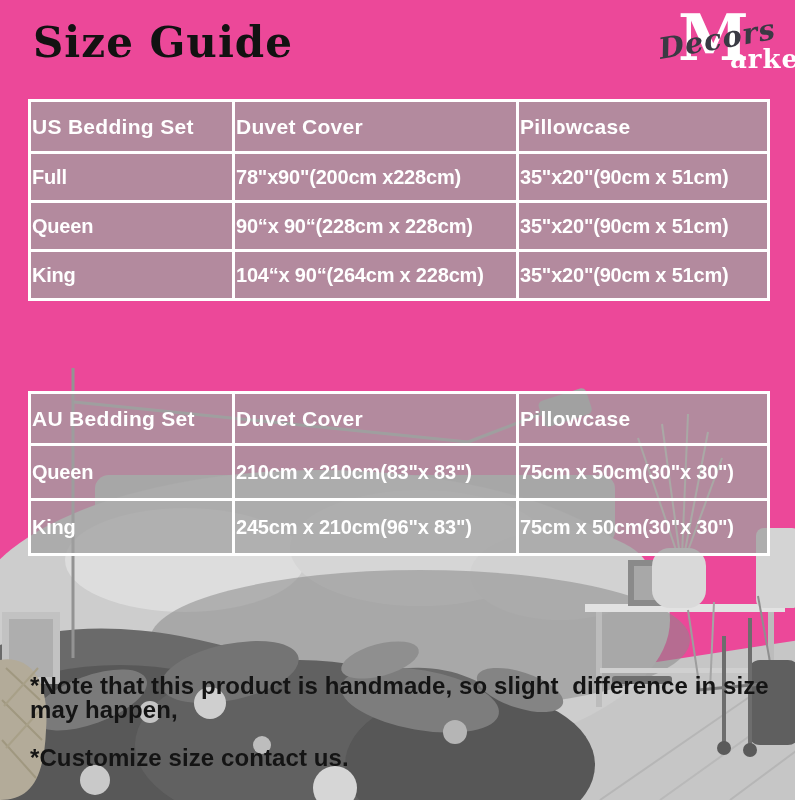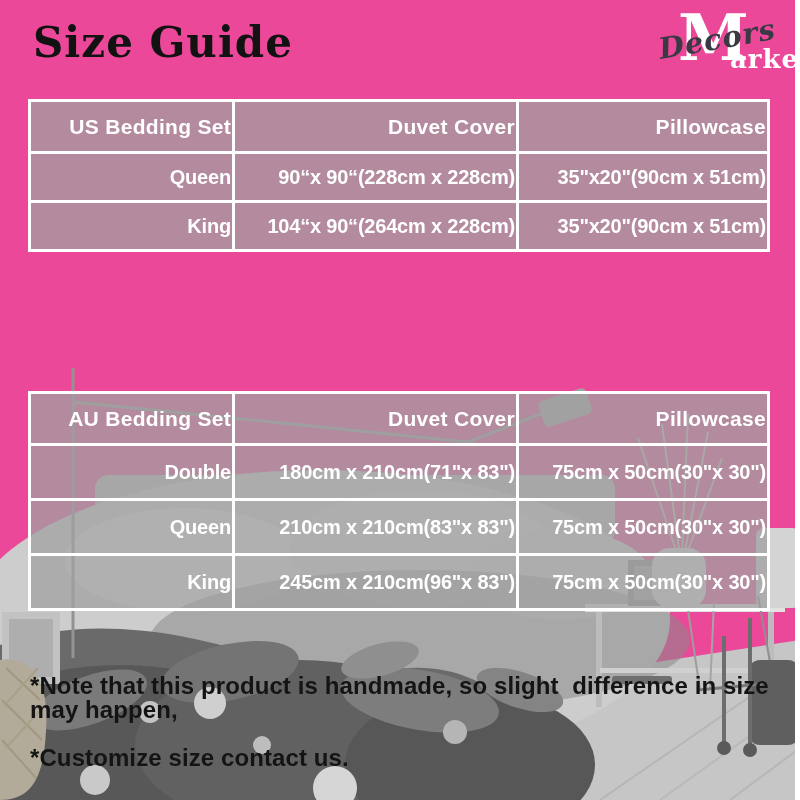--- a/index.html
+++ b/index.html
@@ -34,21 +34,21 @@
     color:#ffffff;letter-spacing:1px;
   }
 
   table.size-table{
     position:absolute;border-collapse:collapse;table-layout:fixed;
     width:739px;left:28px;
   }
   .size-table th,.size-table td{
     border:3px solid #ffffff;
     background:rgba(160,160,160,0.75);
-    color:#ffffff;text-align:right;vertical-align:middle;
+    color:#ffffff;text-align:left;vertical-align:middle;
     overflow:hidden;
   }
   .size-table th{font-size:21px;font-weight:bold;letter-spacing:0.3px;}
   .size-table td{font-size:20px;font-weight:bold;letter-spacing:-0.2px;}
   #us-table{top:99px;}
   #au-table{top:391px;padding-left:47px;}
   #us-table tr.hdr{height:52px;} #us-table tr.row{height:49px;}
   #au-table tr.hdr{height:52px;} #au-table tr.row{height:55px;}
 
   .notes{position:absolute;left:30px;top:674px;width:745px;color:#141414;}
@@ -175,20 +175,25 @@
       </colgroup>
     <thead>
       <tr class="hdr">
         <th>US Bedding Set</th>
         <th>Duvet Cover</th>
         <th>Pillowcase</th>
       </tr>
     </thead>
     <tbody>
       <tr class="row">
+        <td>Full</td>
+        <td>78"x90"(200cm x228cm)</td>
+        <td>35"x20"(90cm x 51cm)</td>
+      </tr>
+      <tr class="row">
         <td>Queen</td>
         <td>90“x 90“(228cm x 228cm)</td>
         <td>35"x20"(90cm x 51cm)</td>
       </tr>
       <tr class="row">
         <td>King</td>
         <td>104“x 90“(264cm x 228cm)</td>
         <td>35"x20"(90cm x 51cm)</td>
       </tr>
     </tbody>
@@ -202,25 +207,20 @@
       </colgroup>
     <thead>
       <tr class="hdr">
         <th>AU Bedding Set</th>
         <th>Duvet Cover</th>
         <th>Pillowcase</th>
       </tr>
     </thead>
     <tbody>
       <tr class="row">
-        <td>Double</td>
-        <td>180cm x 210cm(71"x 83")</td>
-        <td>75cm x 50cm(30"x 30")</td>
-      </tr>
-      <tr class="row">
         <td>Queen</td>
         <td>210cm x 210cm(83"x 83")</td>
         <td>75cm x 50cm(30"x 30")</td>
       </tr>
       <tr class="row">
         <td>King</td>
         <td>245cm x 210cm(96"x 83")</td>
         <td>75cm x 50cm(30"x 30")</td>
       </tr>
     </tbody>

